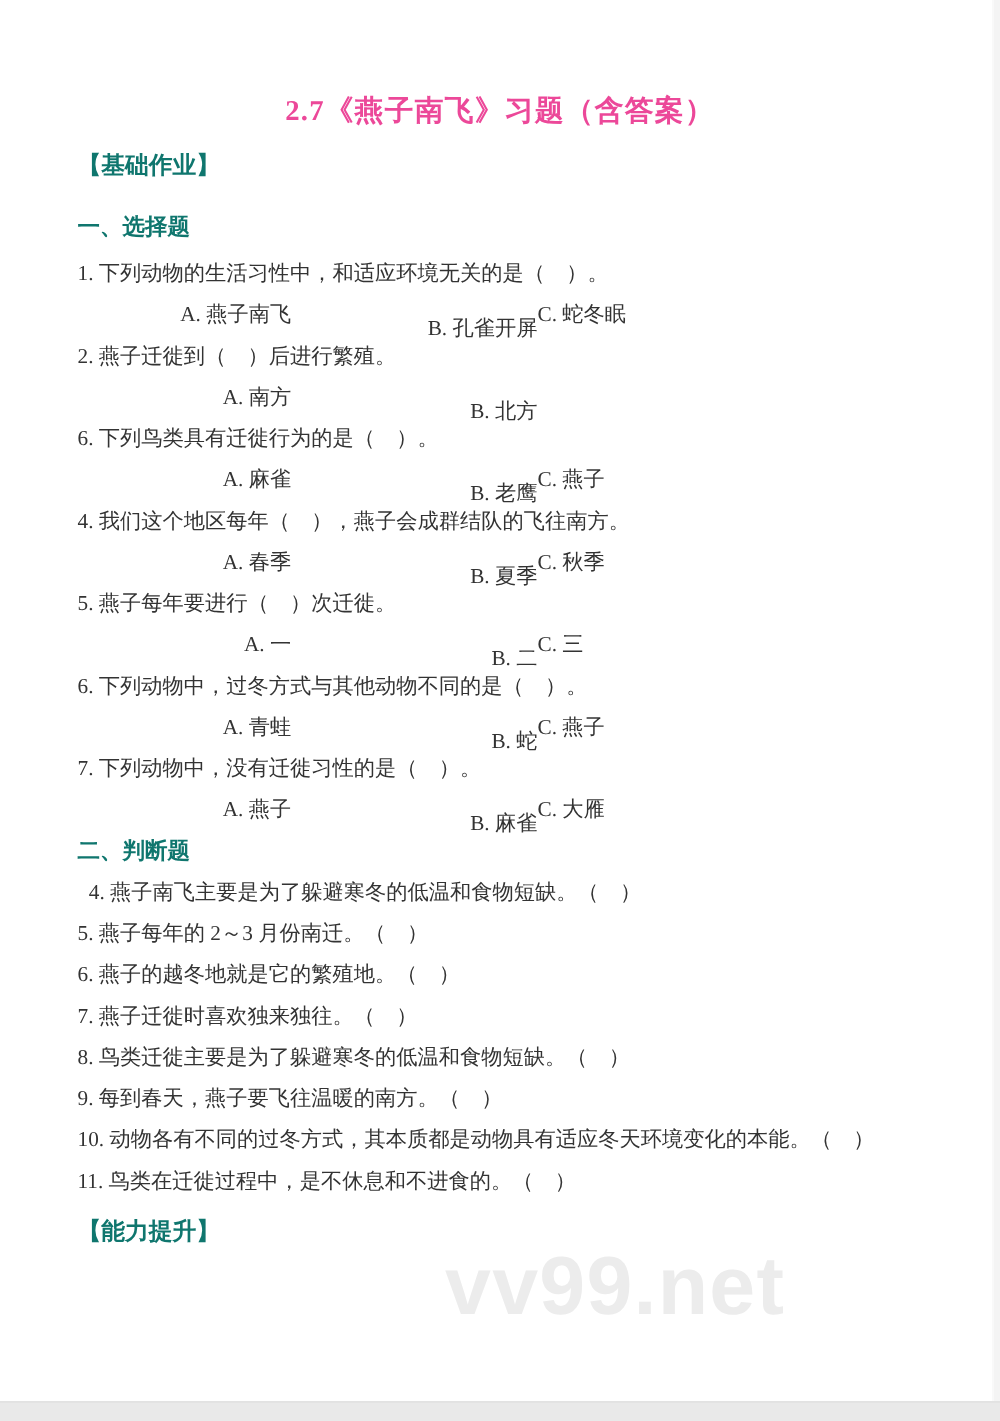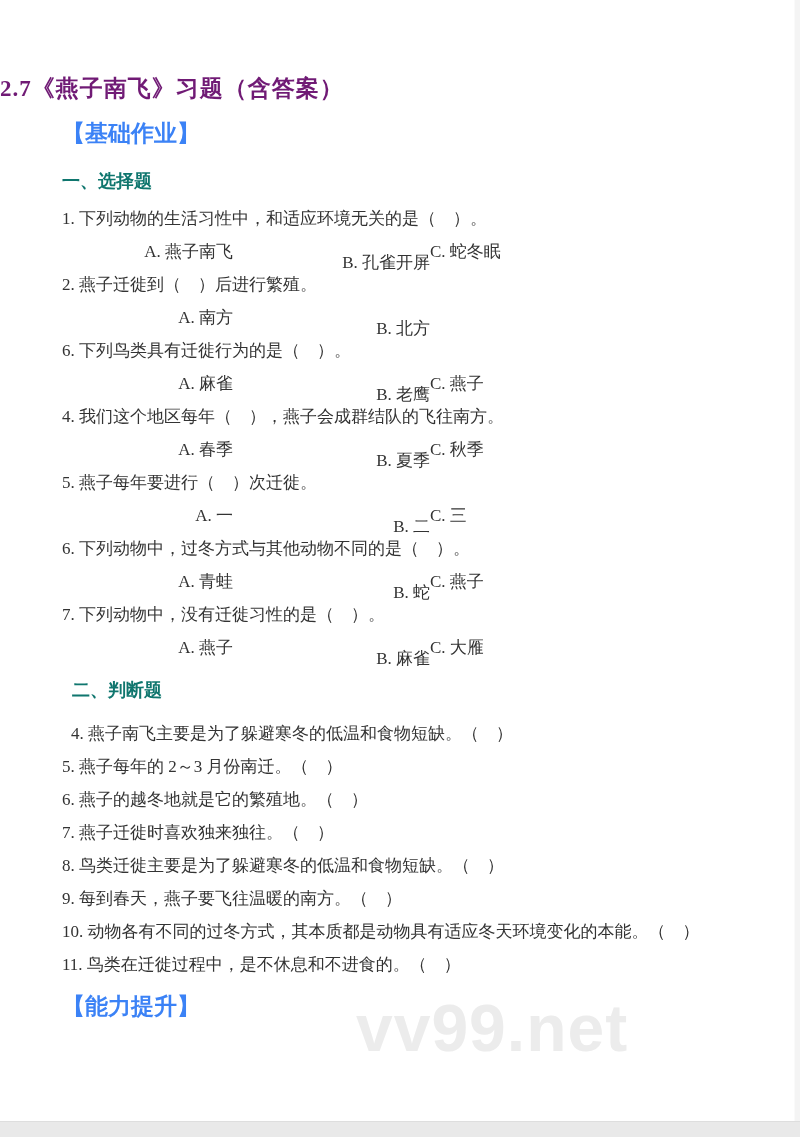--- a/index.html
+++ b/index.html
@@ -29,53 +29,53 @@
     left: 0; right: 0; bottom: 0;
     height: 15px;
     background: #e9e9e9;
     border-top: 1px solid #dedede;
   }
   .title {
     margin: 0;
     padding-top: 74px;
     height: 30px;
     line-height: 30px;
-    text-align: left;
+    text-align: center;
     font-size: 23px;
     font-weight: bold;
-    color: #701a75;
+    color: #ec4899;
     letter-spacing: 1px;
   }
   .content {
     position: relative;
     padding-left: 62px;
     padding-right: 42px;
     color: #333333;
     font-size: 17px;
   }
   .section-label {
     margin-top: 16px;
     height: 26px;
     line-height: 26px;
     font-family: "Liberation Sans", "DejaVu Sans", sans-serif;
-    font-size: 23px;
+    font-size: 19px;
     font-weight: bold;
-    color: #3b82f6;
+    color: #0f766e;
   }
   .section-label.ability { margin-top: 12px; }
   .part-heading {
     margin: 22px 0 8px 0;
     height: 26px;
     line-height: 26px;
     font-family: "Liberation Sans", "DejaVu Sans", sans-serif;
     font-size: 18px;
     font-weight: bold;
     color: #0f766e;
   }
-  .part-heading.second { margin: 10px; height: 33px; line-height: 33px; }
+  .part-heading.second { margin: 0; height: 33px; line-height: 33px; }
   .line {
     height: 33px;
     display: flex;
     align-items: center;
     white-space: nowrap;
     text-align: right;
   }
   .opt-row .opt-a { width: 171px; flex: 0 0 171px; }
   .opt-row .opt-b { width: 197px; flex: 0 0 197px; margin-top: 22px; }
   .opt-row .opt-c { flex: 0 0 auto; }

